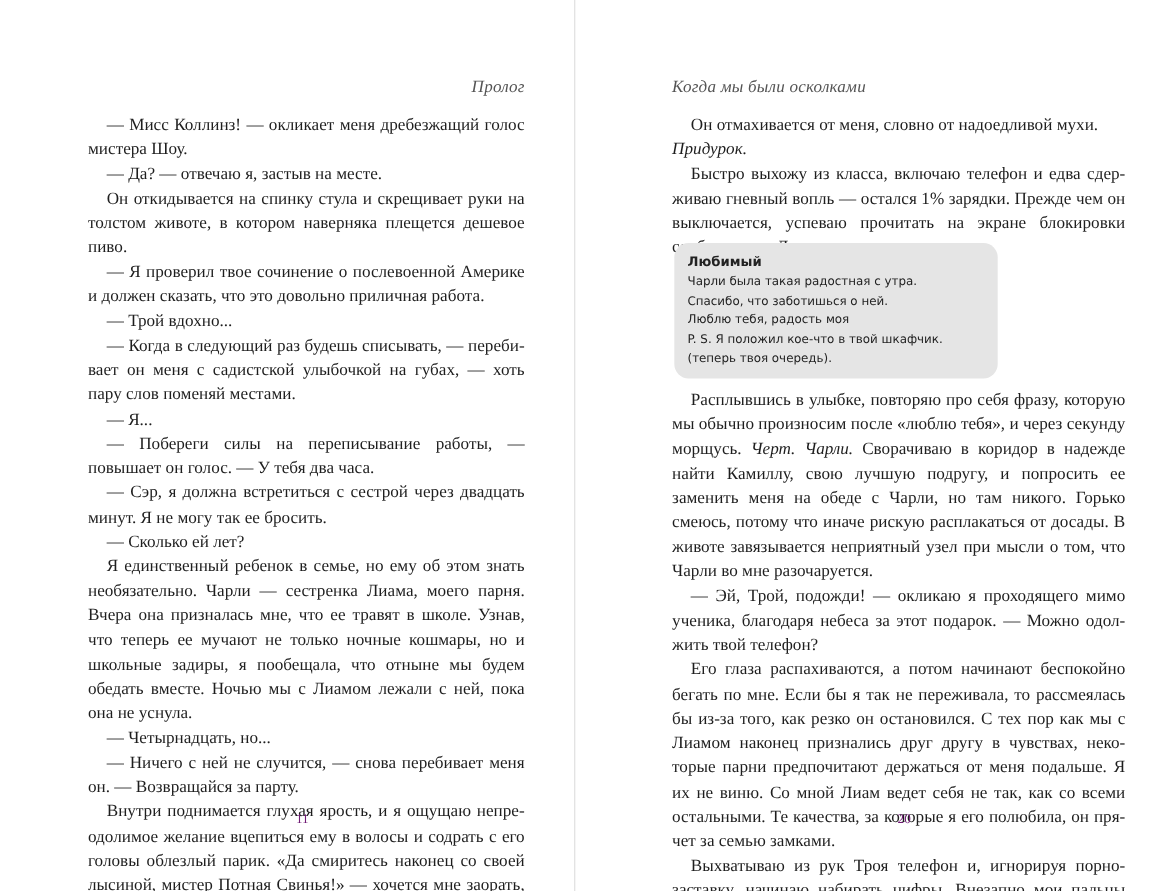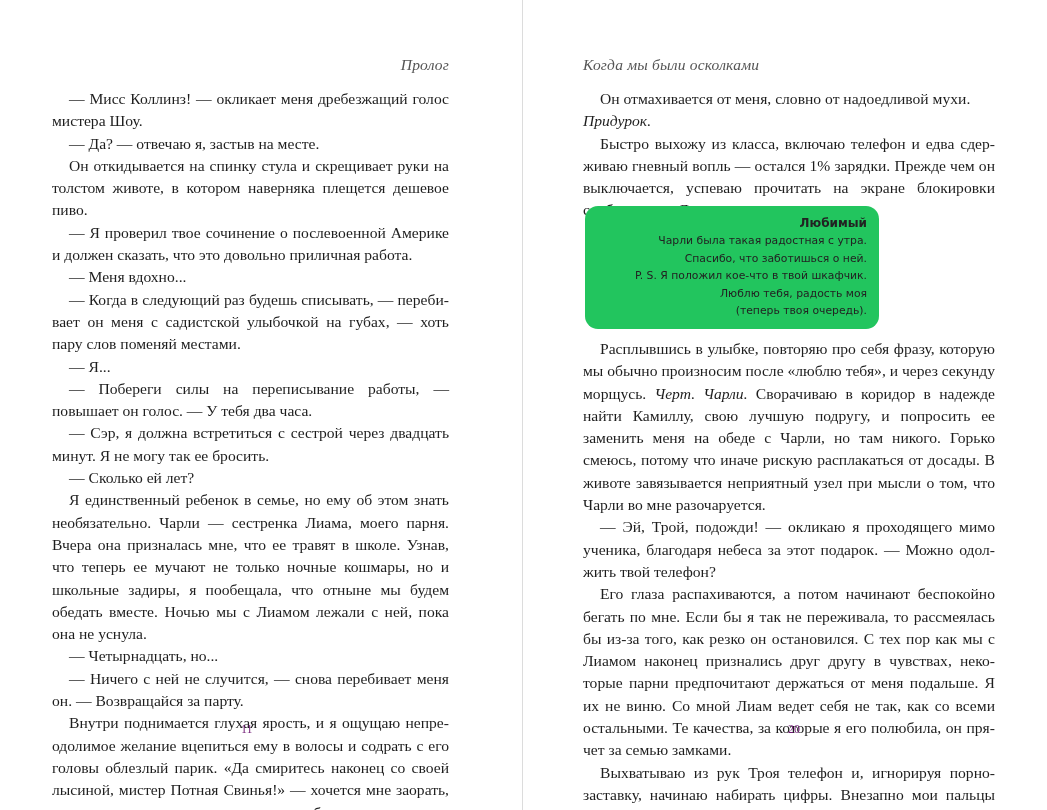--- a/index.html
+++ b/index.html
@@ -1,51 +1,51 @@
 <!DOCTYPE html>
 <html><head>
 <meta charset="utf-8">
 <style>
   html, body { margin: 0; padding: 0; background: #ffffff; }
   body { width: 1047px; height: 810px; position: relative; overflow: hidden;
          font-family: "Liberation Serif", "DejaVu Serif", serif; color: #1e1e1e; }
-  .page { position: absolute; top: 0; height: 602px; }
+  .page { position: absolute; top: 15px; height: 602px; margin-left: 28px; }
   .page.left { left: 0; width: 522px; }
   .page.right { left: 523px; width: 524px; }
   .gutter { position: absolute; left: 522px; top: 0; width: 1px; height: 810px; background: #dcdcdc; }
   .running-head { position: absolute; top: 56px; font-style: italic; font-size: 15.5px; color: #555; letter-spacing: 0.2px; }
   .left .running-head { right: 73px; }
   .right .running-head { left: 60px; }
   .text { position: absolute; top: 88px; font-size: 15.6px; line-height: 22.3px; text-align: justify; }
   .left .text { left: 52px; width: 397px; }
   .right .text { left: 60px; width: 412px; }
   .text p { margin: 0; text-indent: 17px; hyphens: manual; }
   .text p.noindent { text-indent: 0; }
   .text em { font-style: italic; }
   .folio { position: absolute; top: 722px; font-size: 12px; color: #701a75; }
   .left .folio { left: 241px; }
   .right .folio { left: 265px; }
   .message { position: absolute; left: 62px; top: 206px; width: 270px; padding: 9px 12px 10px 12px;
-             background: #22c55e; border-radius: 13px; font-family: "DejaVu Sans", "Liberation Sans", sans-serif;
-             font-size: 10.8px; line-height: 17.4px; color: #222; text-align: right; }
+             background: #e5e5e5; border-radius: 13px; font-family: "DejaVu Sans", "Liberation Sans", sans-serif;
+             font-size: 10.8px; line-height: 17.4px; color: #222; }
   .message .sender { font-weight: bold; font-size: 12px; }
   .message div { white-space: nowrap; }
   .right .text.lower { top: 338px; }
 </style>
 </head>
 <body>
 
 <div class="page left">
   <div class="running-head">Пролог</div>
   <div class="text">
     <p>— Мисс Коллинз! — окликает меня дребезжащий голос мистера Шоу.</p>
     <p>— Да? — отвечаю я, застыв на месте.</p>
     <p>Он откидывается на спинку стула и скрещивает руки на толстом животе, в котором наверняка плещется дешевое пиво.</p>
     <p>— Я проверил твое сочинение о послевоенной Америке и должен сказать, что это довольно приличная работа.</p>
-    <p>— Меня вдохно...</p>
+    <p>— Трой вдохно...</p>
     <p>— Когда в следующий раз будешь списывать, — переби­вает он меня с садистской улыбочкой на губах, — хоть пару слов поменяй местами.</p>
     <p>— Я...</p>
     <p>— Побереги силы на переписывание работы, — повышает он голос. — У тебя два часа.</p>
     <p>— Сэр, я должна встретиться с сестрой через двадцать минут. Я не могу так ее бросить.</p>
     <p>— Сколько ей лет?</p>
     <p>Я единственный ребенок в семье, но ему об этом знать необязательно. Чарли — сестренка Лиама, моего парня. Вче­ра она призналась мне, что ее травят в школе. Узнав, что теперь ее мучают не только ночные кошмары, но и школьные задиры, я пообещала, что отныне мы будем обедать вместе. Ночью мы с Лиамом лежали с ней, пока она не уснула.</p>
     <p>— Четырнадцать, но...</p>
     <p>— Ничего с ней не случится, — снова перебивает меня он. — Возвращайся за парту.</p>
     <p>Внутри поднимается глухая ярость, и я ощущаю непре­одолимое желание вцепиться ему в волосы и содрать с его головы облезлый парик. «Да смиритесь наконец со своей лысиной, мистер Потная Свинья!» — хочется мне заорать, но я лишь прикусываю щеку, с болью представляя одинокую фигурку Чарли, ждущую меня у ворот школы. Она решит, что я не сдержала слова.</p>
 
@@ -60,22 +60,22 @@
   <div class="text">
     <p>Он отмахивается от меня, словно от надоедливой мухи.</p>
     <p class="noindent"><em>Придурок.</em></p>
     <p>Быстро выхожу из класса, включаю телефон и едва сдер­живаю гневный вопль — остался 1% зарядки. Прежде чем он выключается, успеваю прочитать на экране блокировки сообщение от Лиама.</p>
   </div>
 
   <div class="message">
     <div class="sender">Любимый</div>
     <div>Чарли была такая радостная с утра.</div>
     <div>Спасибо, что заботишься о ней.</div>
+    <div>Люблю тебя, радость моя</div>
     <div>P. S. Я положил кое-что в твой шкафчик.</div>
-    <div>Люблю тебя, радость моя</div>
     <div>(теперь твоя очередь).</div>
   </div>
 
   <div class="text lower">
     <p><span>Расплывшись в улыбке, повторяю про себя фразу, кото­рую мы обычно произносим после «люблю тебя», и через секунду морщусь. </span><em>Черт. Чарли.</em><span> Сворачиваю в коридор в надежде найти Камиллу, свою лучшую подругу, и попросить ее заменить меня на обеде с Чарли, но там никого. Горько смеюсь, потому что иначе рискую расплакаться от досады. В животе завязывается неприятный узел при мысли о том, что Чарли во мне разочаруется.</span></p>
     <p>— Эй, Трой, подожди! — окликаю я проходящего мимо ученика, благодаря небеса за этот подарок. — Можно одол­жить твой телефон?</p>
     <p>Его глаза распахиваются, а потом начинают беспокойно бегать по мне. Если бы я так не переживала, то рассмеялась бы из-за того, как резко он остановился. С тех пор как мы с Лиамом наконец признались друг другу в чувствах, неко­торые парни предпочитают держаться от меня подальше. Я их не виню. Со мной Лиам ведет себя не так, как со всеми остальными. Те качества, за которые я его полюбила, он пря­чет за семью замками.</p>
     <p>Выхватываю из рук Троя телефон и, игнорируя порно­заставку, начинаю набирать цифры. Внезапно мои пальцы замирают.</p>
   </div>
   <div class="folio">20</div>

